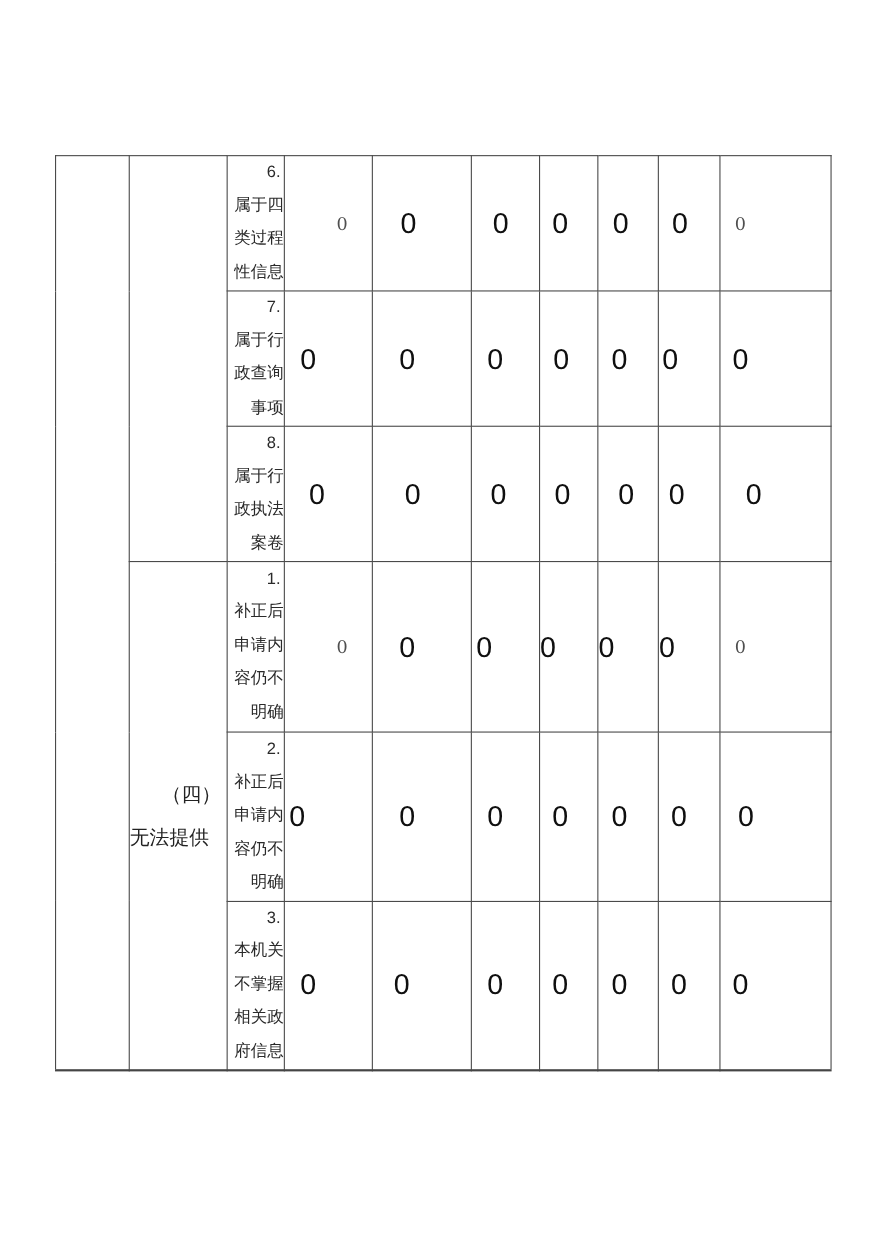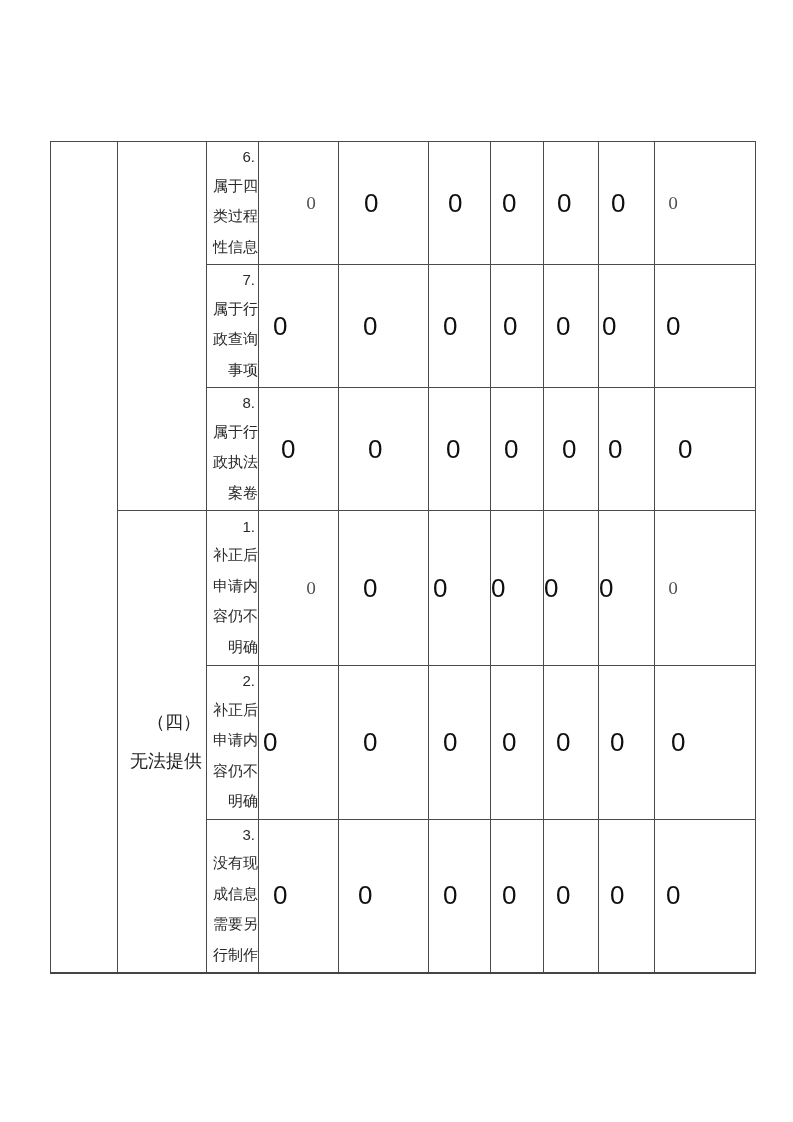--- a/index.html
+++ b/index.html
@@ -40,21 +40,21 @@
   td.lab .ltxt { text-align: right; word-break: break-all; font-family: Liberation Mono, monospace; }
   
   td.grp {
     vertical-align: middle;
     font-size: 18px;
     line-height: 39px;
     color: #222222;
     padding: 0 1px;
   }
   td.grp .gnum { text-align: right; padding-right: 5px; }
-  td.grp .gtxt { text-align: left; word-break: break-all; margin-left: 12px; }
+  td.grp .gtxt { text-align: left; word-break: break-all; }
   
   td.v {
     vertical-align: middle;
     text-align: left;
     font-size: 26px;
     color: #0f0f0f;
     font-family: "Liberation Sans", sans-serif;
   }
   td.v.sm {
     font-size: 16px;
@@ -153,21 +153,21 @@
       <td class="v" style="padding-left:14px"><span>0</span></td>
       <td class="v" style="padding-left:11px"><span>0</span></td>
       <td class="v" style="padding-left:12px"><span>0</span></td>
       <td class="v" style="padding-left:11px"><span>0</span></td>
       <td class="v" style="padding-left:16px"><span>0</span></td>
     </tr>
 
     <tr style="height:152px">
       <td class="lab">
         <div class="lnum">3.</div>
-        <div class="ltxt">没有现成信息需要另行制作</div>
+        <div class="ltxt">本机关不掌握相关政府信息</div>
       </td>
       <td class="v" style="padding-left:14px"><span>0</span></td>
       <td class="v" style="padding-left:19px"><span>0</span></td>
       <td class="v" style="padding-left:14px"><span>0</span></td>
       <td class="v" style="padding-left:11px"><span>0</span></td>
       <td class="v" style="padding-left:12px"><span>0</span></td>
       <td class="v" style="padding-left:11px"><span>0</span></td>
       <td class="v" style="padding-left:11px"><span>0</span></td>
     </tr>
   </tbody>

